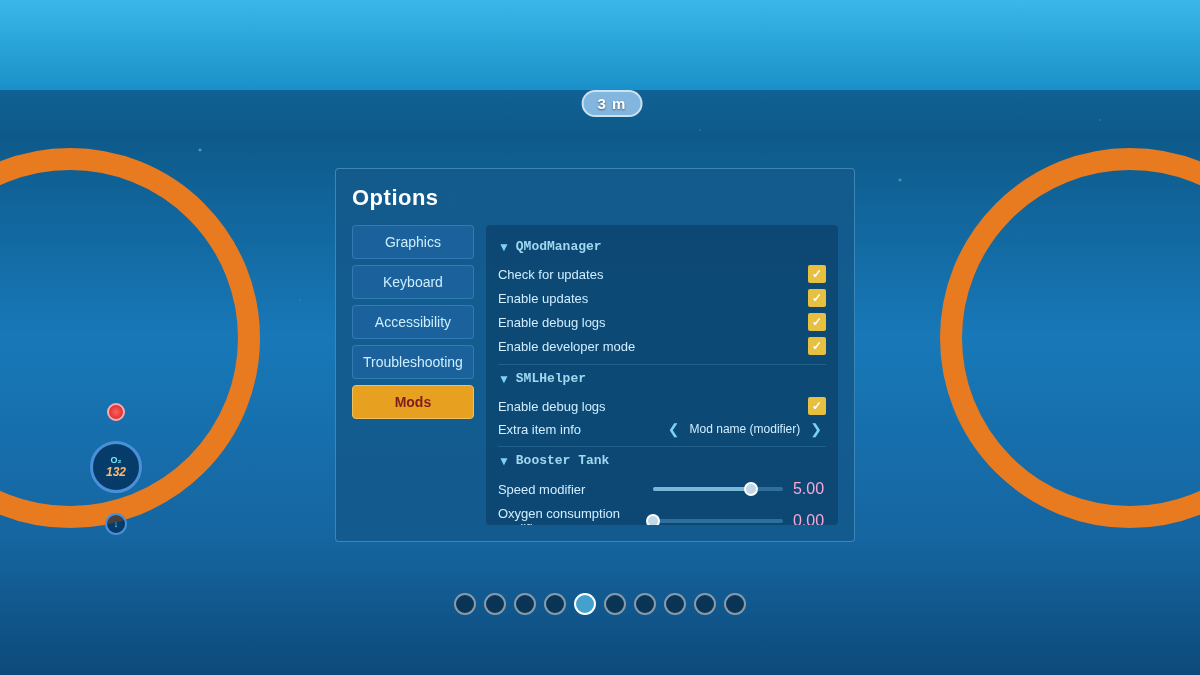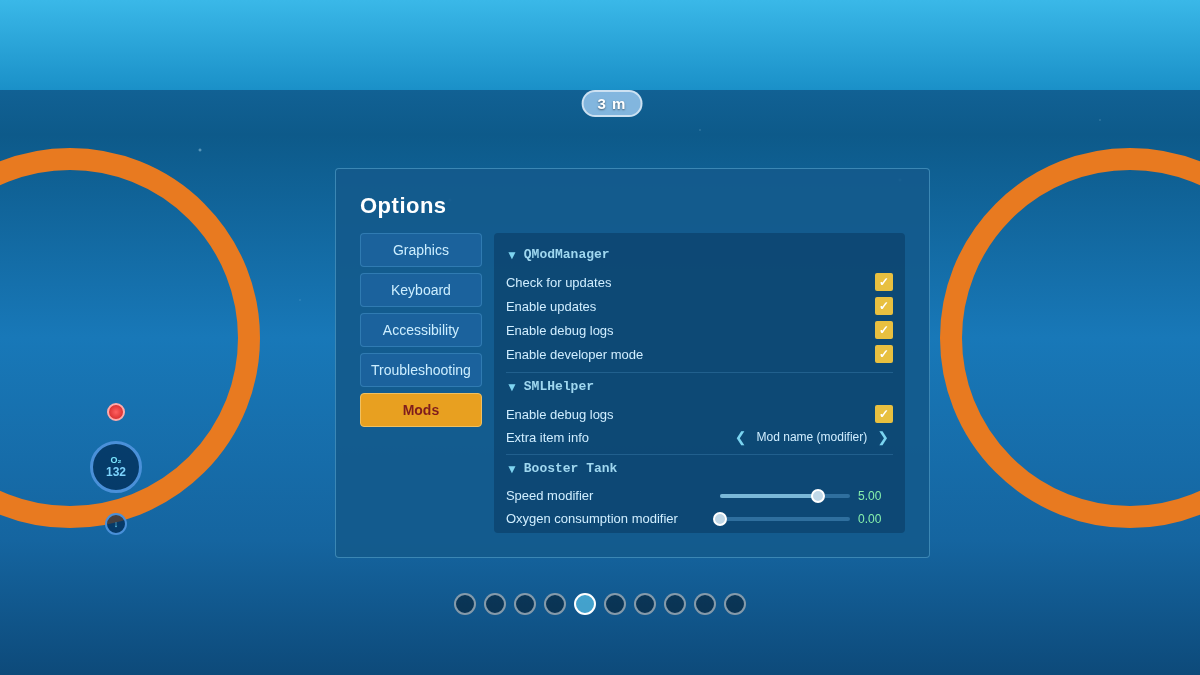--- a/index.html
+++ b/index.html
@@ -119,23 +119,24 @@
       flex-direction: column;
     }
 
     .o2-text {
       color: #7ce8ff;
       font-size: 9px;
       font-weight: bold;
     }
 
     .o2-val {
-      color: #7dd3fc;
+      color: #fdba74;
       font-size: 12px;
       font-weight: bold;
+      font-style: italic;
     }
 
     .o2-small {
       width: 22px;
       height: 22px;
       border-radius: 50%;
       border: 2px solid #4a90d9;
       background: rgba(0,40,80,0.7);
       display: flex;
       align-items: center;
@@ -148,25 +149,25 @@
       border-radius: 50%;
       background: radial-gradient(circle, #ff6060, #cc2020);
       border: 2px solid #ffaaaa;
     }
 
     
     .options-panel {
       position: absolute;
       left: 335px;
       top: 168px;
-      width: 595px;
+      width: 520px;
       background: rgba(20, 90, 140, 0.92);
       border: 1px solid rgba(100, 180, 220, 0.5);
       border-radius: 4px;
-      padding: 24px;
+      padding: 16px;
       z-index: 20;
     }
 
     .options-title {
       color: #ffffff;
       font-size: 22px;
       font-weight: bold;
       margin-bottom: 14px;
       letter-spacing: 0.5px;
     }
@@ -322,24 +323,24 @@
       height: 14px;
       border-radius: 50%;
       background: #c0d8e8;
       border: 2px solid #fff;
       position: absolute;
       top: 50%;
       transform: translate(-50%, -50%);
     }
 
     .slider-value {
-      color: #86efac;
-      font-size: 12px;
+      color: #f9a8d4;
+      font-size: 16px;
       min-width: 35px;
-      text-align: left;
+      text-align: center;
     }
 
     .select-row {
       display: flex;
       align-items: center;
       justify-content: space-between;
       padding: 3px 0;
       color: #d0eeff;
       font-size: 13px;
     }

